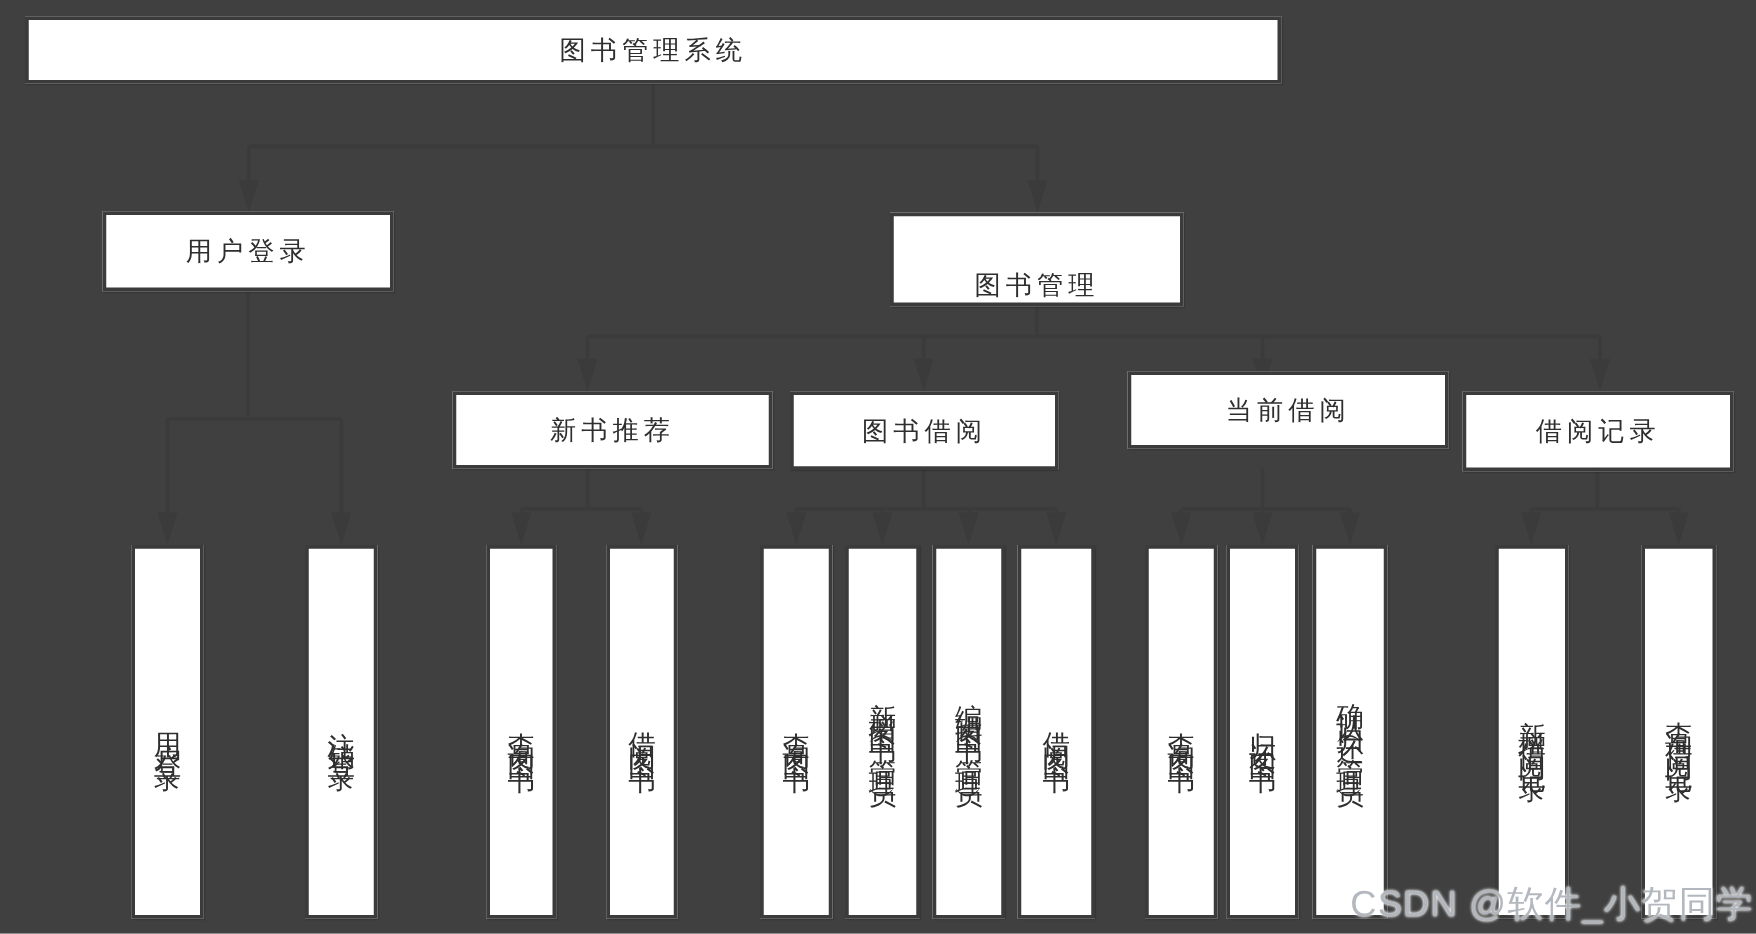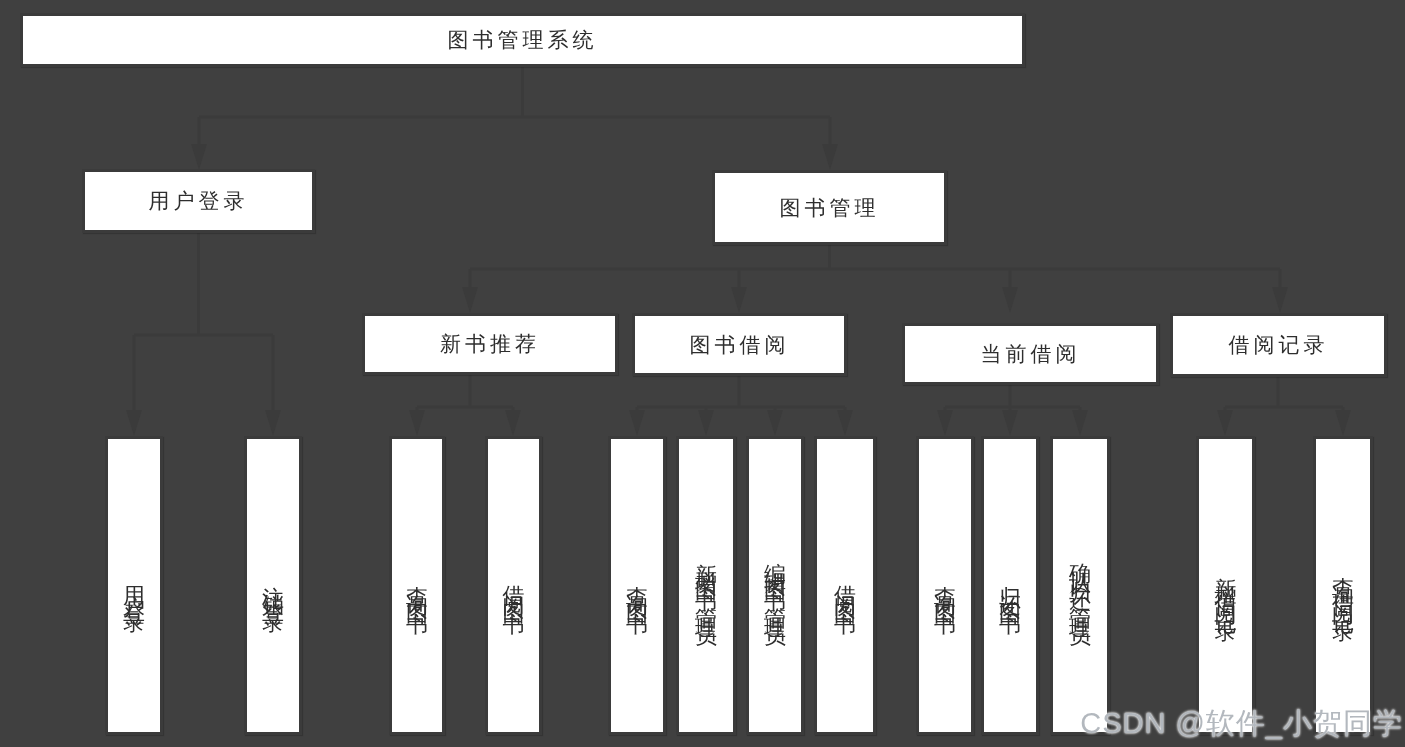--- a/index.html
+++ b/index.html
@@ -94,31 +94,31 @@
     </g>
   </svg>
 
   <div class="hbox" style="left:20px;top:13px;width:1005px;height:54px;">
     <span>图书管理系统</span>
   </div>
 
   <div class="hbox" style="left:82px;top:169px;width:233px;height:64px;">
     <span>用户登录</span>
   </div>
-  <div class="hbox" style="left:712px;top:170px;width:235px;height:75px;">
+  <div class="hbox" style="left:712px;top:170px;width:235px;height:75px;align-items:flex-end;">
     <span>图书管理</span>
   </div>
 
   <div class="hbox" style="left:362px;top:313px;width:256px;height:62px;">
     <span>新书推荐</span>
   </div>
   <div class="hbox" style="left:632px;top:313px;width:215px;height:63px;justify-content:center;">
     <span>图书借阅</span>
   </div>
-  <div class="hbox" style="left:902px;top:323px;width:257px;height:62px;">
+  <div class="hbox" style="left:902px;top:297px;width:257px;height:62px;">
     <span>当前借阅</span>
   </div>
   <div class="hbox" style="left:1170px;top:313px;width:217px;height:64px;">
     <span>借阅记录</span>
   </div>
 
   <div class="vbox" style="left:105px;top:436px;width:58px;height:299px;">
     <span class="vtext">用户登录</span>
   </div>
   <div class="vbox" style="left:244px;top:436px;width:58px;height:299px;">

